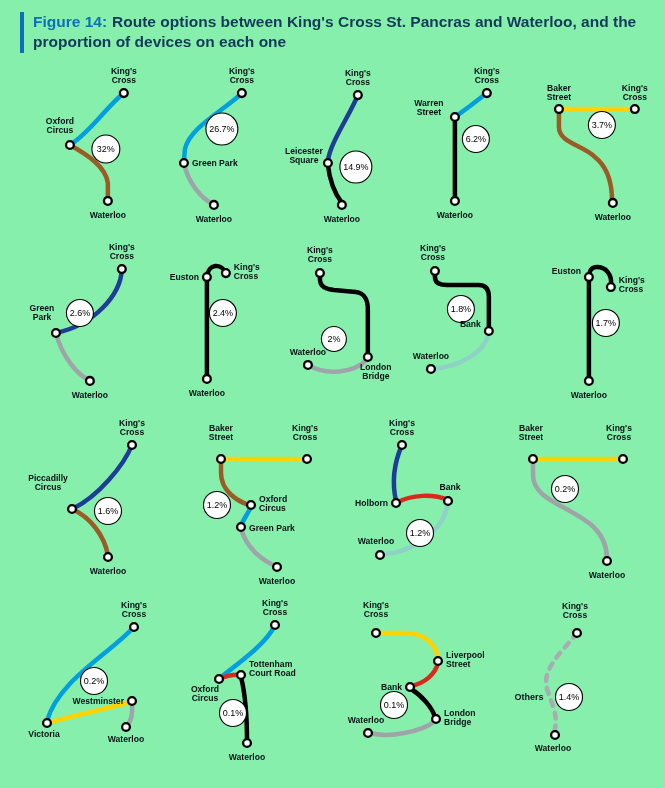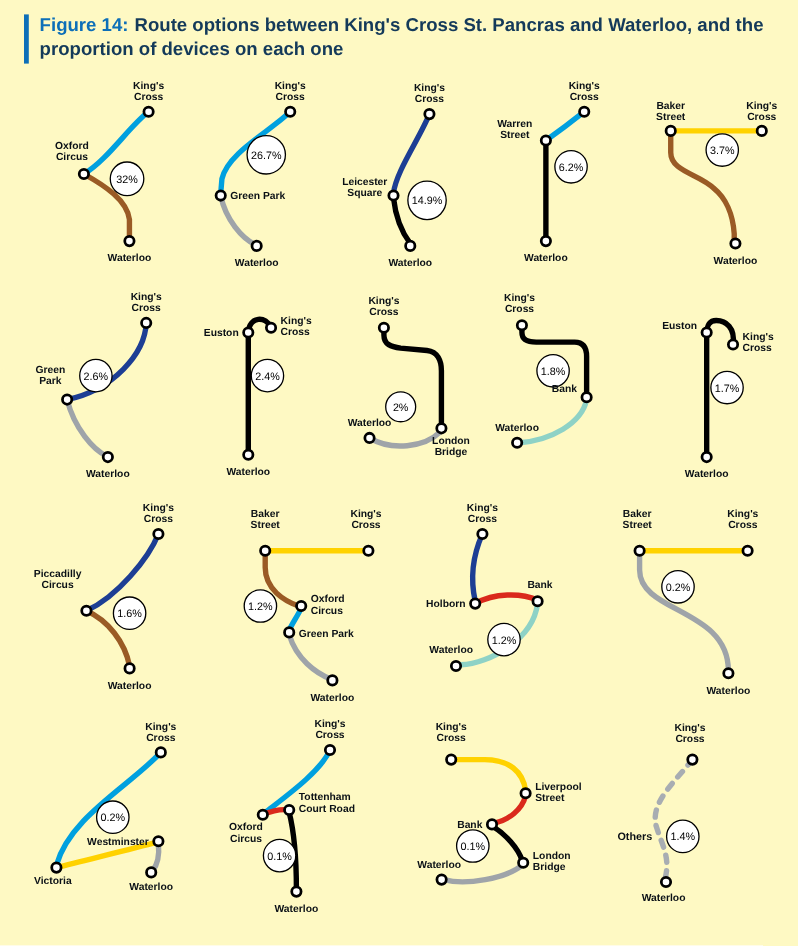--- a/index.html
+++ b/index.html
@@ -1,16 +1,16 @@
 <!DOCTYPE html>
 <html><head>
 <meta charset="utf-8">
 <style>
   html,body{margin:0;padding:0;background:#fff;}
-  .page{width:665px;height:788px;background:#fef9c3;box-sizing:border-box;padding-top:12px;
+  .page{width:665px;height:788px;background:#86efac;box-sizing:border-box;padding-top:12px;
         font-family:"Liberation Sans",sans-serif;overflow:hidden;}
   .title{margin:0 18px 10px 20px;border-left:4px solid #0D6FB8;padding-left:9px;
          font-size:15.5px;font-weight:bold;line-height:1.32;color:#143A5A;}
   .fig{margin-right:5px;}
   .rows{padding:0 16px 0 20px;}
   .row{display:flex;justify-content:space-between;align-items:flex-start;margin-bottom:2px;}
   svg.cell{display:block;}
   .st{font-family:"Liberation Sans",sans-serif;font-size:8.6px;font-weight:bold;fill:#0A1016;}
   .pct{font-family:"Liberation Sans",sans-serif;font-size:9px;fill:#000;}
   .others{font-family:"Liberation Sans",sans-serif;font-size:9px;font-weight:bold;fill:#0A1016;}

